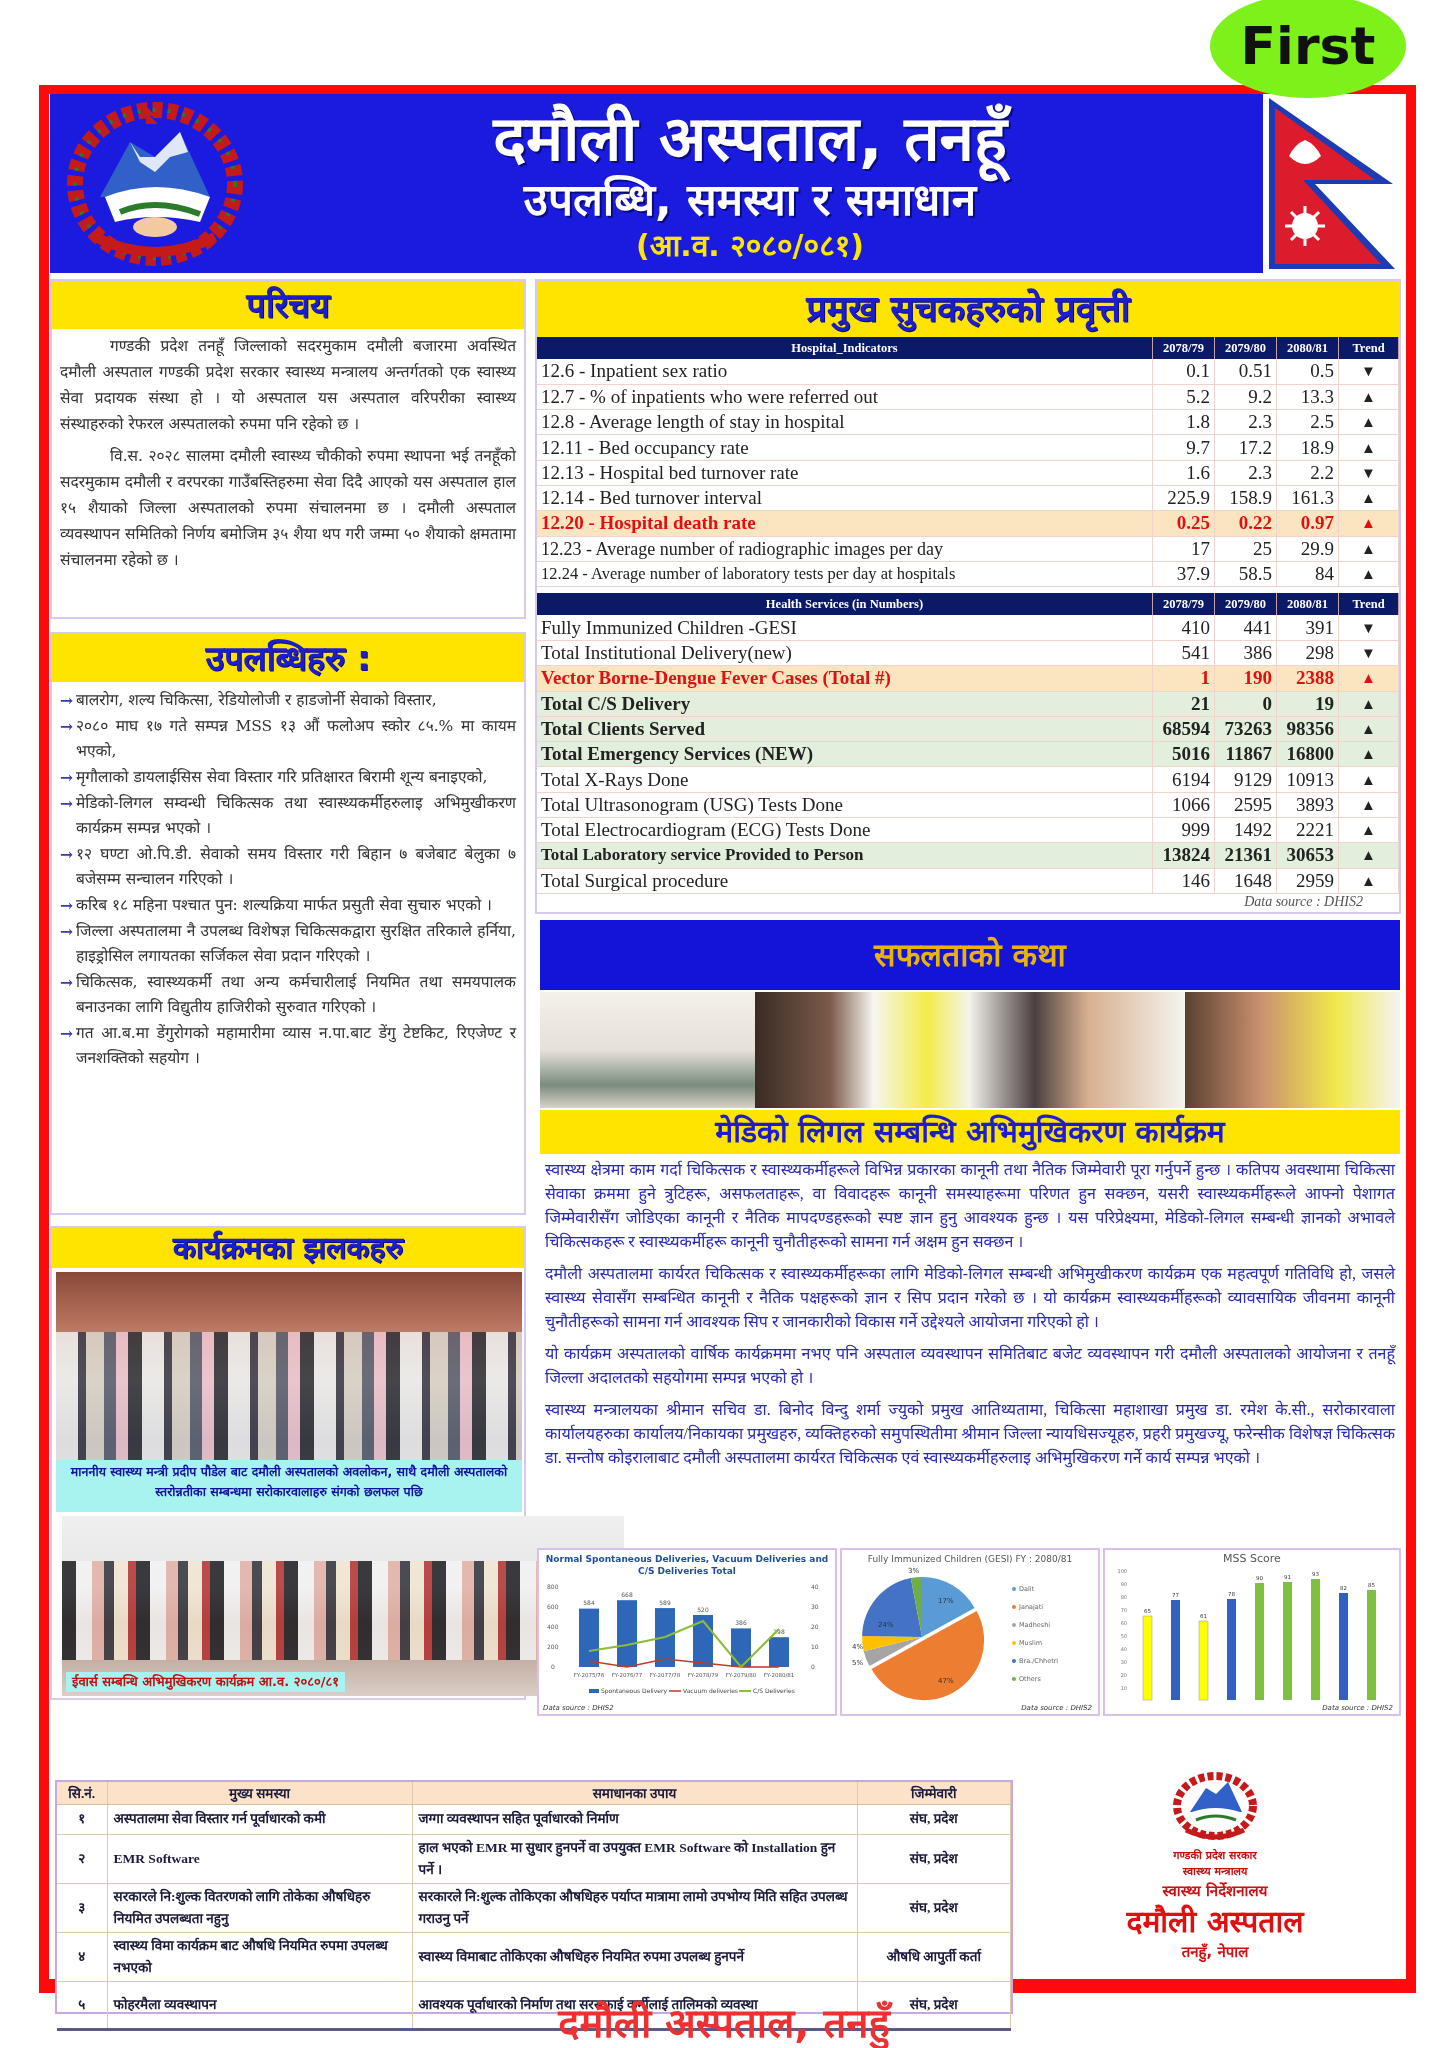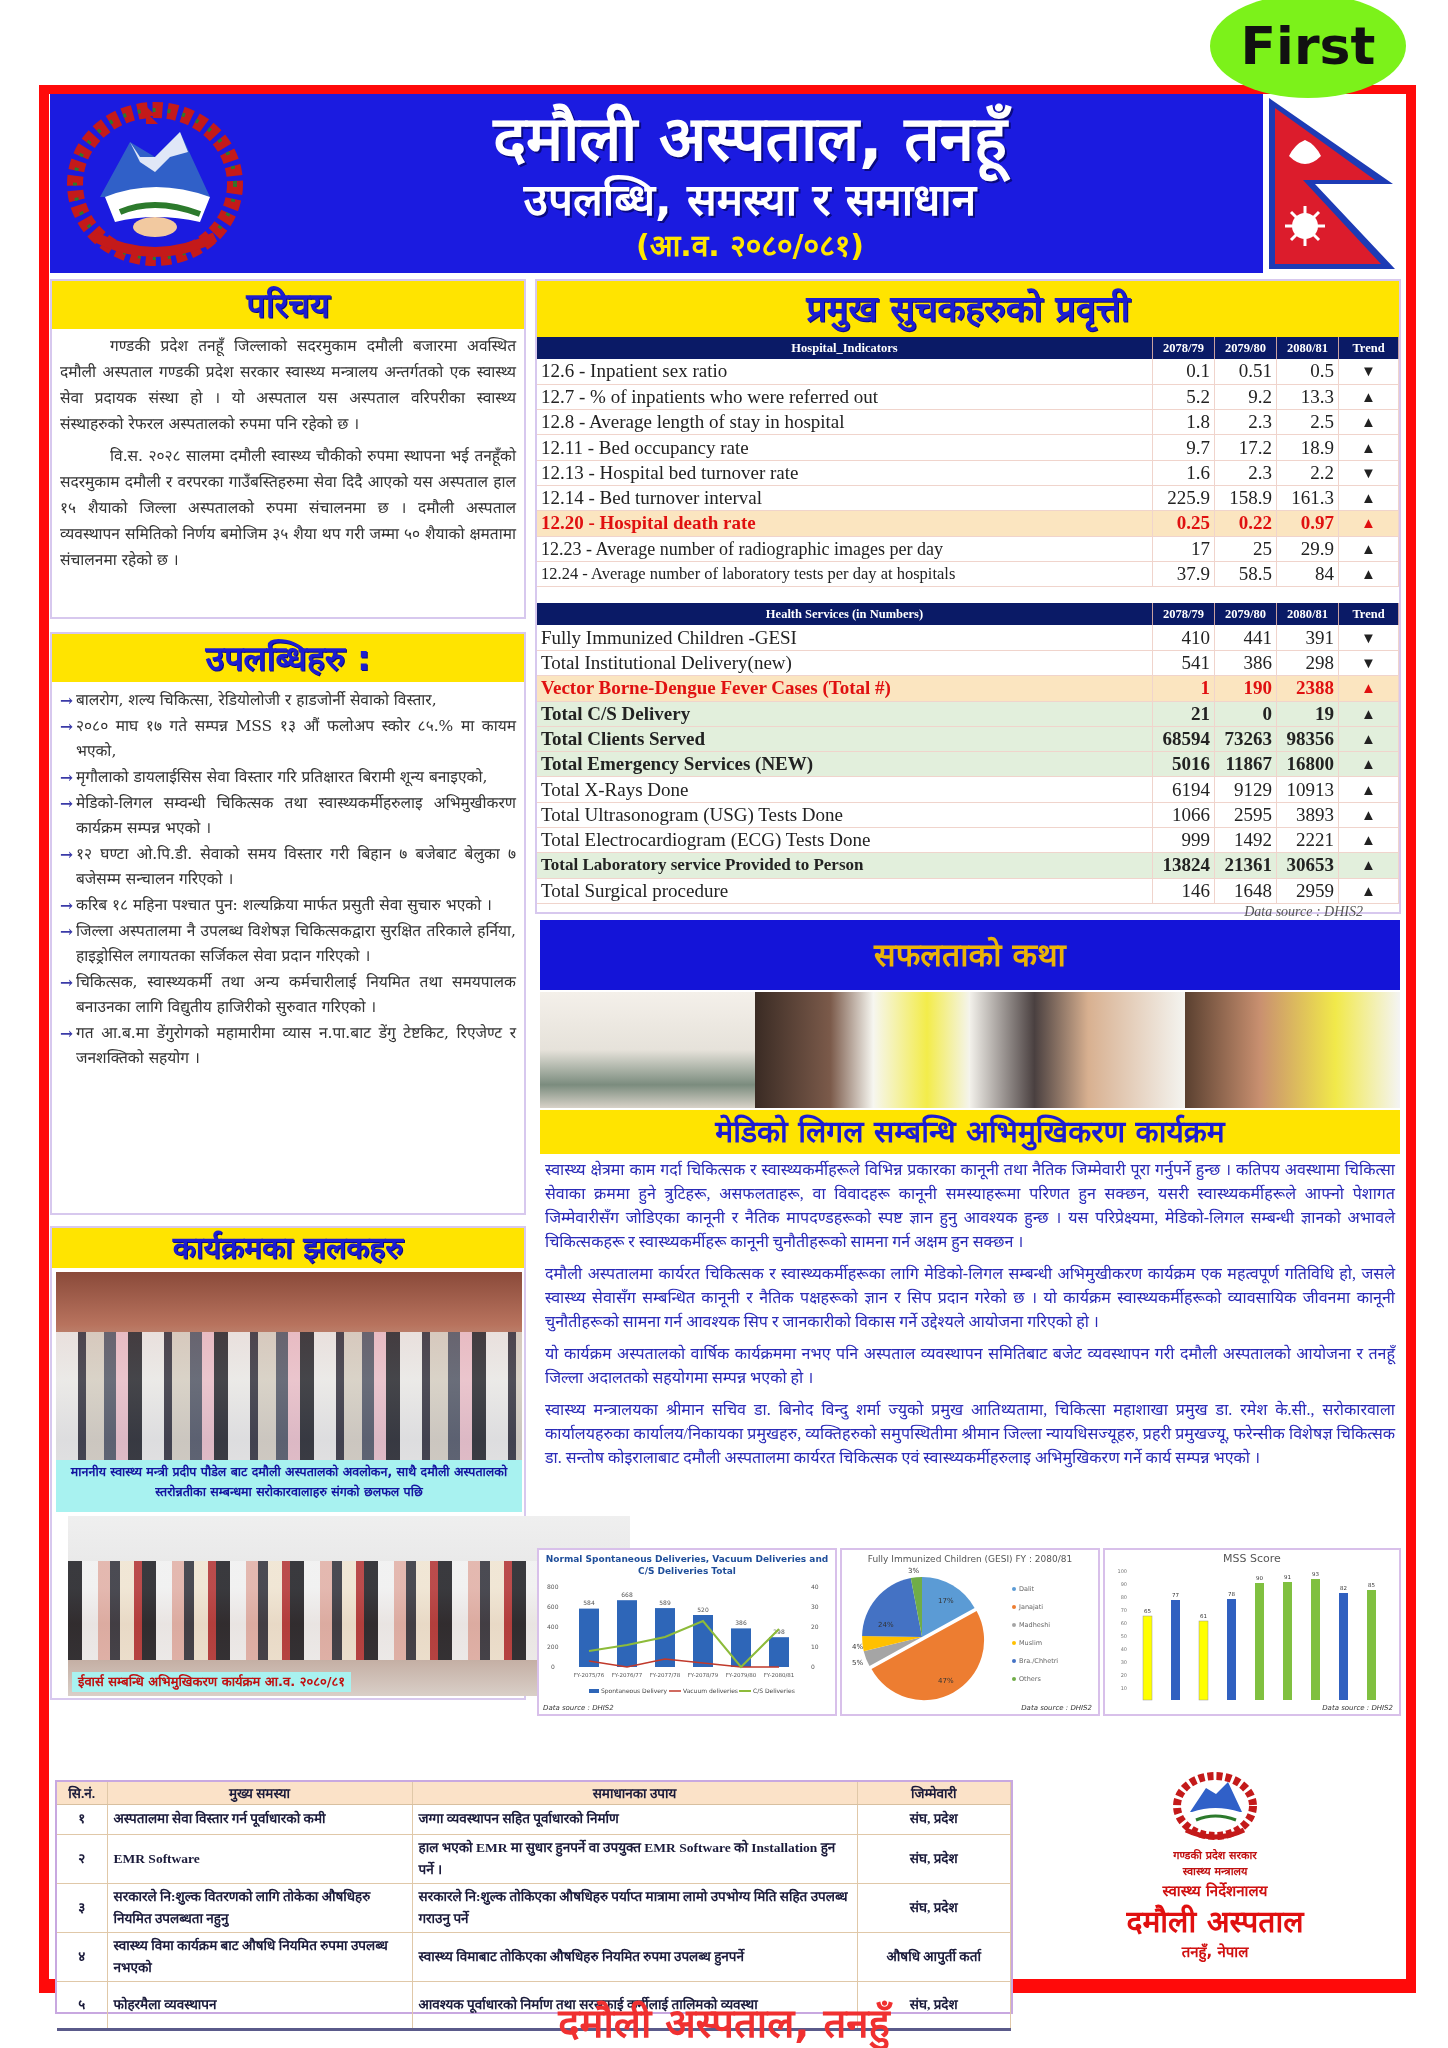--- a/index.html
+++ b/index.html
@@ -226,21 +226,21 @@
     <li><span class="arrow">→</span><span>गत आ.ब.मा डेंगुरोगको महामारीमा व्यास न.पा.बाट डेंगु टेष्टकिट, रिएजेण्ट र जनशक्तिको सहयोग ।</span></li>
   </ul>
 </div>
 
 <div class="panel" style="left:50px; top:1226px; width:476px; height:474px;">
   <div class="yellow-title" style="font-size:30px; line-height:40px;">कार्यक्रमका झलकहरु</div>
   <div class="photo" style="left:4px; top:44px; width:466px; height:240px;">
     <div class="people"></div>
     <div class="caption1">माननीय स्वास्थ्य मन्त्री प्रदीप पौडेल बाट दमौली अस्पतालको अवलोकन, साथै दमौली अस्पतालको स्तरोन्नतीका सम्बन्धमा सरोकारवालाहरु संगको छलफल पछि</div>
   </div>
-  <div class="photo photo2" style="left:16px; top:288px; width:562px; height:180px;">
+  <div class="photo photo2" style="left:10px; top:288px; width:562px; height:180px;">
     <div class="people"></div>
     <div class="caption2">ईवार्स सम्बन्धि अभिमुखिकरण कार्यक्रम आ.व. २०८०/८१</div>
   </div>
 </div>
 
 <div class="panel" style="left:535px; top:279px; width:866px; height:635px;">
   <div class="yellow-title" style="font-size:36px; line-height:56px;">प्रमुख सुचकहरुको प्रवृत्ती</div>
   <table class="ind">
     <thead>
       <tr>
@@ -310,21 +310,21 @@
         </tr>
       <tr>
           <td class="small">12.24 - Average number of laboratory tests per day at hospitals</td>
           <td class="num">37.9</td>
           <td class="num">58.5</td>
           <td class="num">84</td>
           <td class="trend up">▲</td>
         </tr>
     </tbody>
   </table>
-  <table class="ind" style="margin-top:16px;">
+  <table class="ind" style="margin-top:6px;">
     <thead>
       <tr>
         <th>Health Services (in Numbers)</th>
         <th>2078/79</th>
         <th>2079/80</th>
         <th>2080/81</th>
         <th>Trend</th>
       </tr>
     </thead>
     <tbody>

